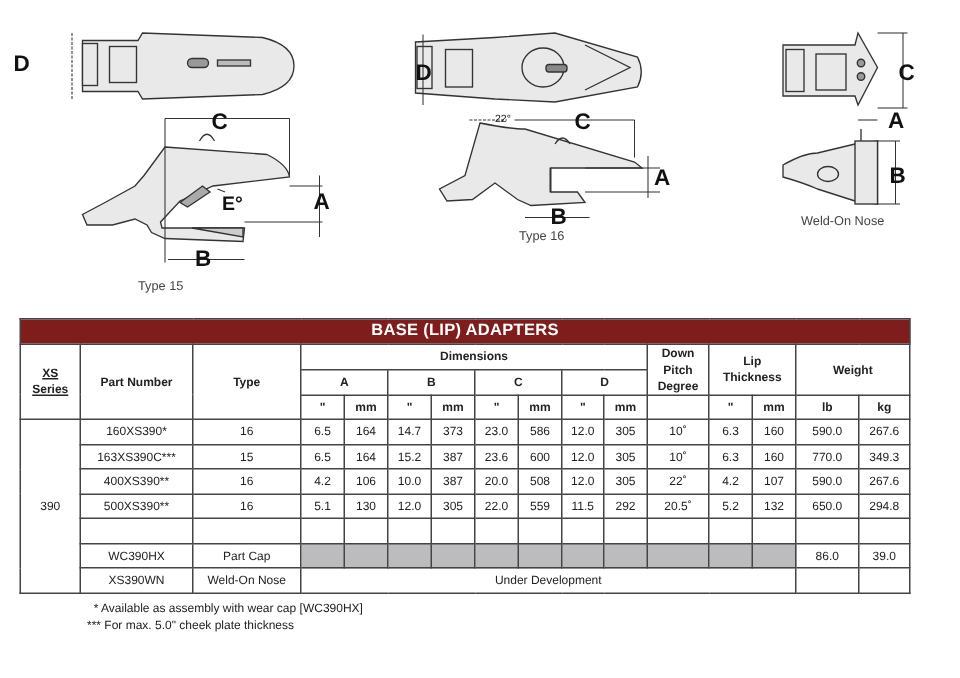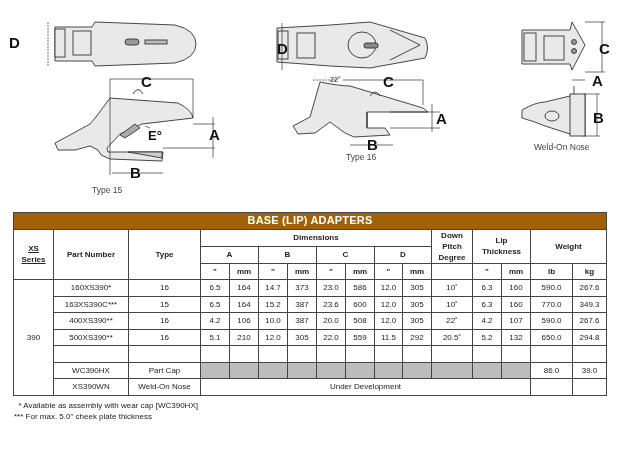--- a/index.html
+++ b/index.html
@@ -3,24 +3,24 @@
 <meta charset="utf-8">
 <style>
   html,body{margin:0;padding:0;background:#fff;}
   body{width:640px;height:452px;position:relative;overflow:hidden;font-family:"Liberation Sans","DejaVu Sans",sans-serif;color:#222;}
   .fig{position:absolute;}
   .cap{position:absolute;font-size:8.5px;color:#444;}
   .lbl{position:absolute;font-weight:bold;font-size:15px;color:#111;}
   table.spec{position:absolute;left:13px;top:212px;border-collapse:collapse;table-layout:fixed;width:594px;font-size:8px;}
   table.spec td,table.spec th{border:1px solid #444;text-align:center;padding:0;height:15.5px;line-height:11px;}
   table.spec th{font-weight:bold;}
-  .titlebar th{background:#a16207;color:#fff;font-size:11px;height:17px;border-color:#1c1c1c;letter-spacing:0.2px;}
+  .titlebar th{background:#7f1d1d;color:#fff;font-size:11px;height:17px;border-color:#1c1c1c;letter-spacing:0.2px;}
   .gray{background:#bcbcbe;}
   .notes{position:absolute;left:14px;top:401px;font-size:8px;line-height:10.5px;color:#222;}
-  .notes div{white-space:pre;}
+  .notes div{white-space:pre;margin-left:44px;}
 </style>
 </head>
 <body>
 
 <div class="fig" style="left:0;top:0;width:220px;height:200px;">
   <svg width="220" height="200" viewBox="0 0 220 200">
     <g fill="#e9e9e9" stroke="#333" stroke-width="0.9">
 
       <path d="M55 27 L92 27 L95 22 L175 25 Q196 30 196 44 Q196 58 175 63 L95 66 L92 61 L55 61 Z"></path>
       <rect x="55" y="29" width="10" height="28"></rect>
@@ -219,21 +219,21 @@
     <td>22˚</td>
     <td>4.2</td>
     <td>107</td>
     <td>590.0</td>
     <td>267.6</td>
   </tr>
   <tr>
     <td>500XS390**</td>
     <td>16</td>
     <td>5.1</td>
-    <td>210</td>
+    <td>130</td>
     <td>12.0</td>
     <td>305</td>
     <td>22.0</td>
     <td>559</td>
     <td>11.5</td>
     <td>292</td>
     <td>20.5˚</td>
     <td>5.2</td>
     <td>132</td>
     <td>650.0</td>

